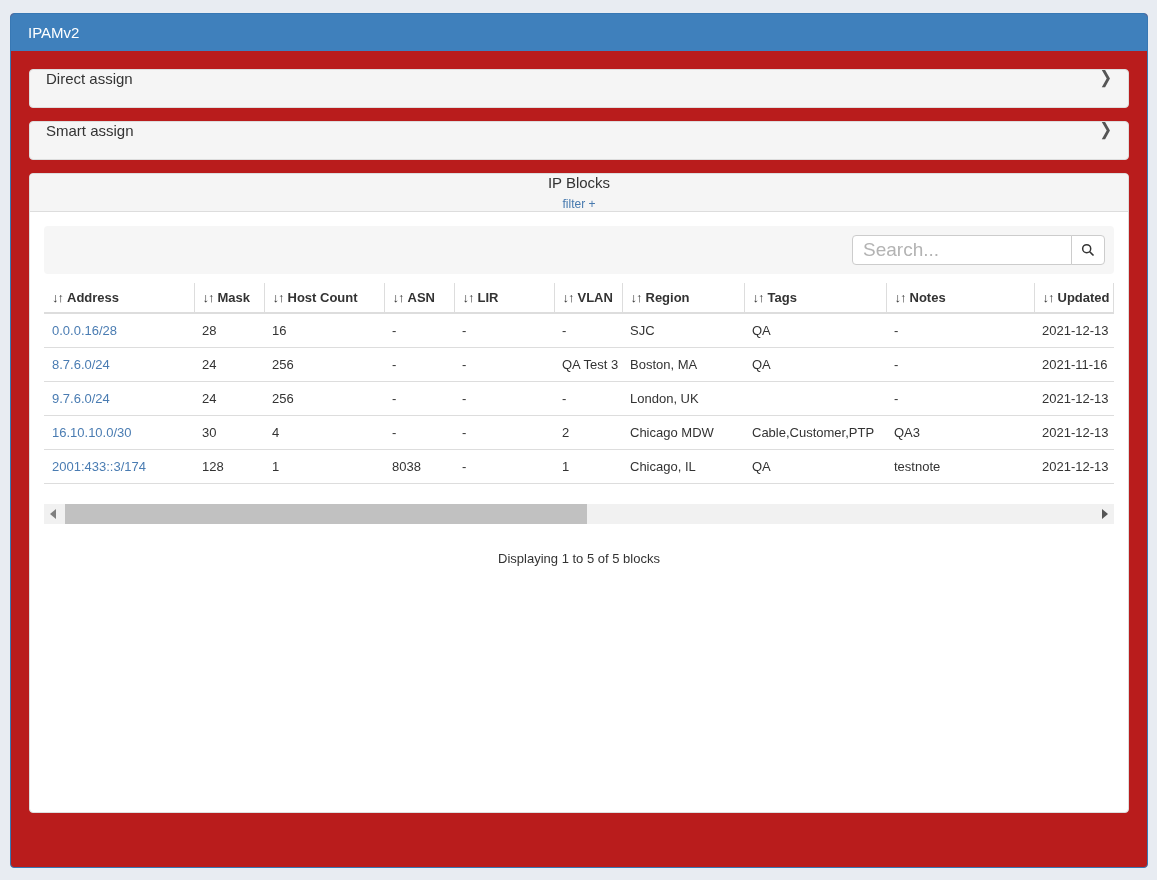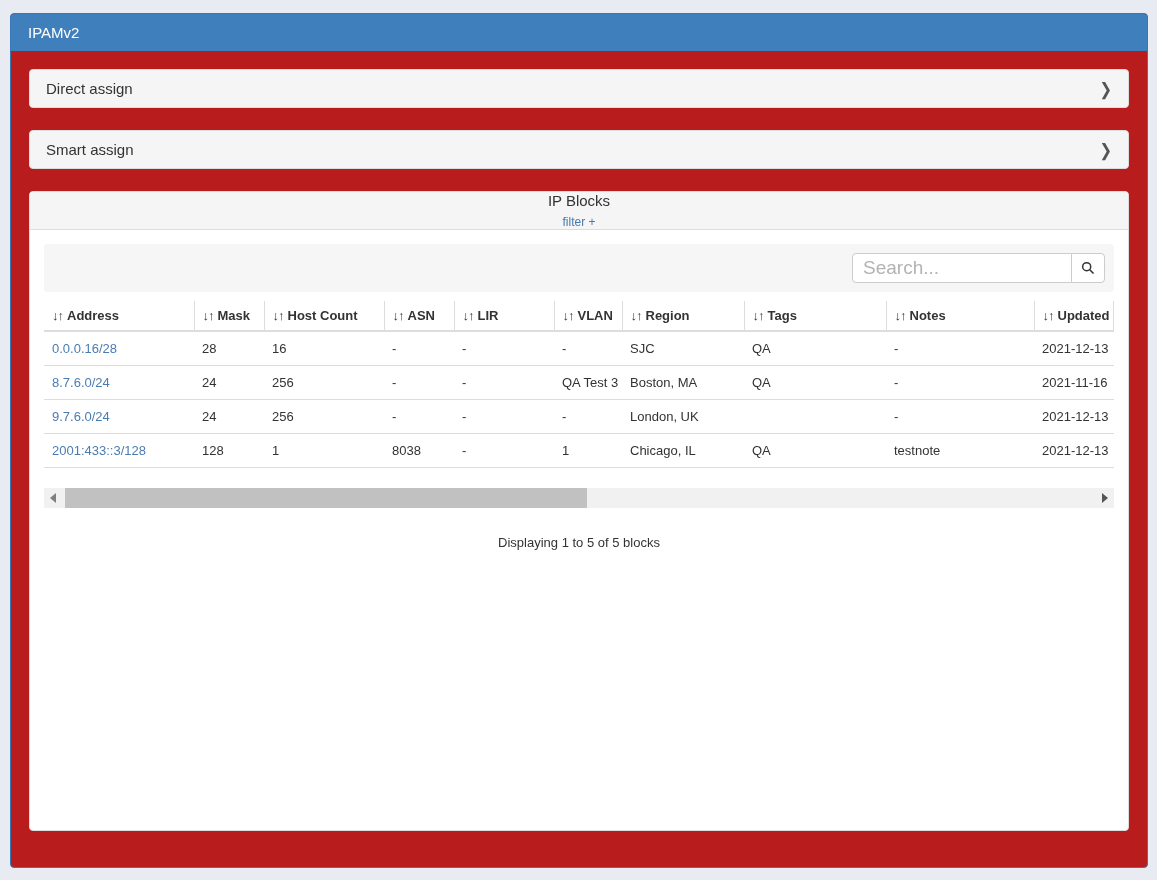--- a/index.html
+++ b/index.html
@@ -32,24 +32,23 @@
   }
   .app-content { padding: 18px; }
 
   
   .collapse-panel {
     height: 39px;
     background: #f5f5f5;
     border: 1px solid #ddd;
     border-radius: 4px;
     display: flex;
-    align-items: center;
     justify-content: space-between;
     padding: 0 16px;
-    margin-bottom: 22px;
+    margin-bottom: 13px;
     cursor: pointer;
   }
   .collapse-panel .panel-label { font-size: 15px; color: #333; }
   .chevron { color: #555; font-size: 15px; font-weight: bold; transform: scaleY(1.15); }
 
   
   .blocks-panel {
     border: 1px solid #ddd;
     border-radius: 4px;
     background: #fff;
@@ -273,21 +272,33 @@
                 <td>256</td>
                 <td>-</td>
                 <td>-</td>
                 <td>-</td>
                 <td>London, UK</td>
                 <td></td>
                 <td>-</td>
                 <td>2021-12-13</td>
               </tr>
               <tr>
-                <td><a href="#">2001:433::3/128</a></td>
+                <td><a href="#">16.10.10.0/30</a></td>
+                <td>30</td>
+                <td>4</td>
+                <td>-</td>
+                <td>-</td>
+                <td>2</td>
+                <td>Chicago MDW</td>
+                <td>Cable,Customer,PTP</td>
+                <td>QA3</td>
+                <td>2021-12-13</td>
+              </tr>
+              <tr>
+                <td><a href="#">2001:433::3/174</a></td>
                 <td>128</td>
                 <td>1</td>
                 <td>8038</td>
                 <td>-</td>
                 <td>1</td>
                 <td>Chicago, IL</td>
                 <td>QA</td>
                 <td>testnote</td>
                 <td>2021-12-13</td>
               </tr>

